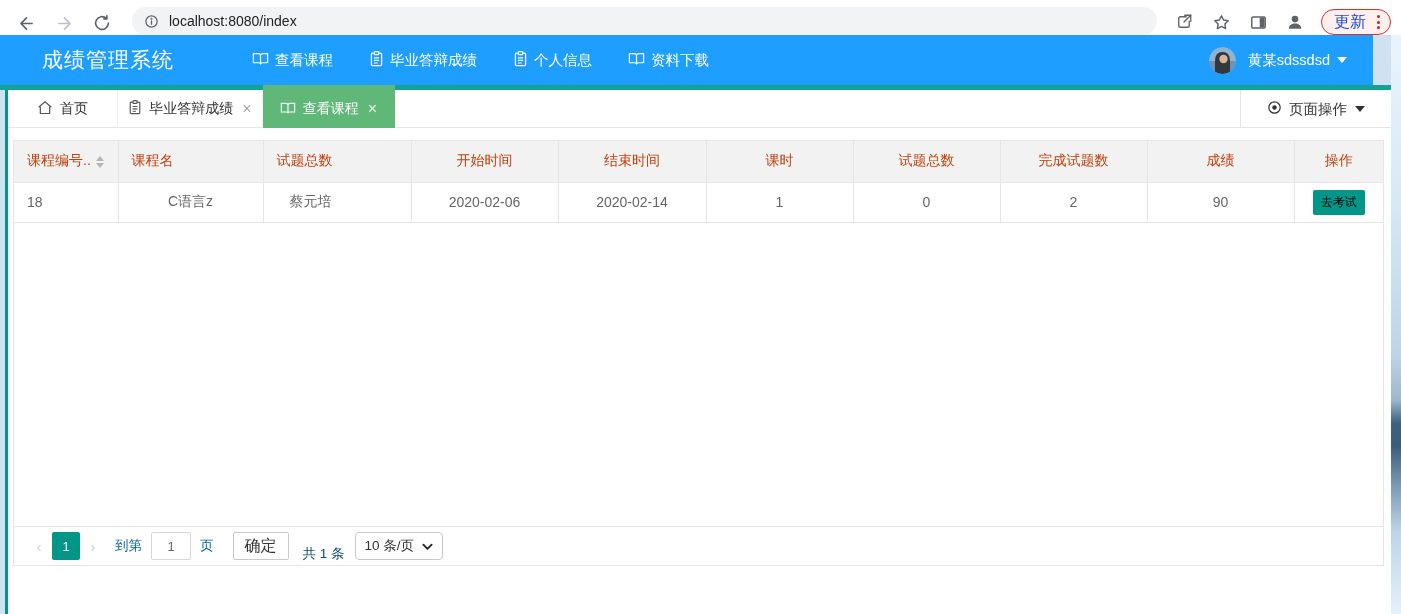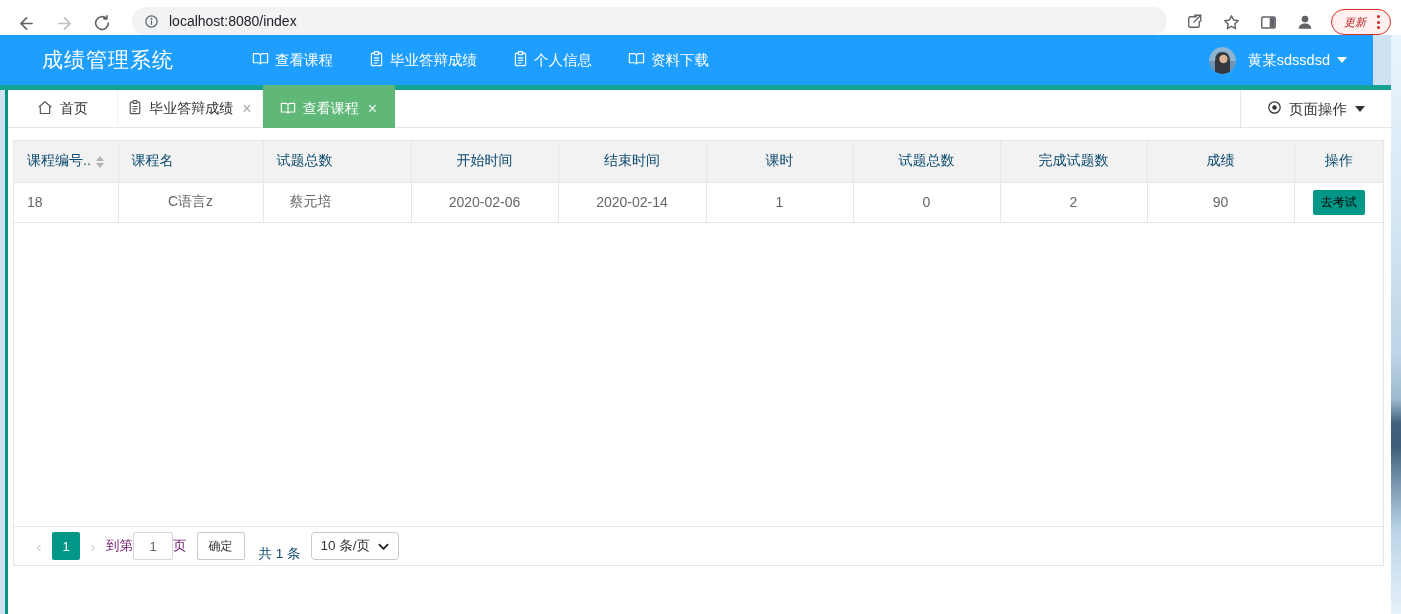--- a/index.html
+++ b/index.html
@@ -14,21 +14,21 @@
   .chrome .navbtn.disabled { color:#bdc1c6; }
   .omnibox { flex:1; height:28px; background:#f1f3f4; border-radius:14px; display:flex; align-items:center;
              padding:0 12px; margin:0 16px 0 4px; }
   .omnibox .info { color:#5f6368; display:flex; margin-right:10px; }
   .omnibox .url { font-size:14px; color:#202124; }
   .chrome-right { display:flex; align-items:center; flex:none; }
   .chrome-right .icn { width:22px; height:22px; display:flex; align-items:center; justify-content:center;
                        color:#5f6368; margin-right:15px; cursor:pointer; }
   .update-pill { display:flex; align-items:center; height:26px; border:1.5px solid #d93025; border-radius:14px;
                  background:#fdf0ee; padding:0 6px 0 12px; cursor:pointer; }
-  .update-pill .txt { color:#b91c1c; font-size:11px; margin-right:7px;font-style:italic; }
+  .update-pill .txt { color:#1d4ed8; font-size:16px; margin-right:7px; }
   .kebab { display:flex; flex-direction:column; gap:2.5px; padding:2px 4px; }
   .kebab i { width:3px; height:3px; border-radius:50%; background:#c5221f; }
 
   
   .app { position:absolute; top:35px; left:0; right:0; bottom:0; background:#cfe2f2; }
   .bg-line { position:absolute; left:5px; top:55px; bottom:0; width:3px; background:#009688; }
   .right-strip { position:absolute; right:0; top:0; bottom:0; width:10px;
       background:linear-gradient(to bottom,#eaf4fc 0%,#d8e9f6 28%,#bdd5e7 55%,#9db8cc 63%,#40617d 67%,
                                  #3d5d79 71%,#7e9bb3 78%,#bdd6e9 86%,#e6f1fa 100%); }
 
@@ -65,43 +65,43 @@
   .caret-dk { width:0; height:0; border-left:5px solid transparent; border-right:5px solid transparent;
               border-top:6px solid #333; margin-left:8px; }
 
   
   .main { position:absolute; top:93px; left:8px; right:10px; bottom:0; background:#fff; }
   .panel { margin:12px 7px 0 5px; height:426px; border:1px solid #e6e6e6; display:flex; flex-direction:column; }
   table.grid { border-collapse:collapse; table-layout:fixed; width:100%; }
   .grid th, .grid td { border-right:1px solid #e6e6e6; border-bottom:1px solid #e6e6e6; font-weight:normal;
                        font-size:14px; overflow:hidden; white-space:nowrap; }
   .grid th:last-child, .grid td:last-child { border-right:none; }
-  .grid th { background:#f2f2f2; color:#0c4a6e; height:41px; text-align:center; }
+  .grid th { background:#f2f2f2; color:#c2410c; height:41px; text-align:center; }
   .grid td { color:#666; height:40px; text-align:center; background:#fff; }
   .grid th.al, .grid td.al { text-align:left; padding-left:13px; }
   .grid td.pl { text-align:left; padding-left:26px; }
   .sort { display:inline-flex; flex-direction:column; vertical-align:middle; margin-left:5px; }
   .sort i { width:0; height:0; border-left:4px solid transparent; border-right:4px solid transparent; display:block; }
   .sort .up { border-bottom:5px solid #b5b5b5; margin-bottom:2px; }
   .sort .dn { border-top:5px solid #b5b5b5; }
   .btn-exam { background:#009688; color:#000000; border:none; border-radius:2px; font-size:12px;
               padding:4px 8px; cursor:pointer; font-family:inherit; }
   .filler { flex:1; background:#fff; }
 
   
   .pager { height:39px; border-top:1px solid #e6e6e6; display:flex; align-items:center; padding-left:12px;
            font-size:13.5px; color:#666; background:#fff; }
   .pg-arrow { color:#ccc; font-size:15px; width:26px; text-align:center; cursor:pointer; }
   .pg-num { width:28px; height:28px; background:#009688; color:#fff; border-radius:2px; display:flex;
             align-items:center; justify-content:center; font-size:13px; cursor:pointer; }
-  .pg-label { color:#701a75; margin:0 0; }
+  .pg-label { color:#0369a1; margin:0 9px; }
   .pg-input { width:40px; height:28px; border:1px solid #d7d7d7; border-radius:2px; text-align:center;
               font-size:13px; color:#666; font-family:inherit; }
   .pg-confirm { height:28px; margin:12px 10px; padding:0 11px; border:1px solid #c9c9c9; background:#fff;
-                border-radius:2px; font-size:12px; color:#333; cursor:pointer; font-family:Liberation Sans, sans-serif; }
+                border-radius:2px; font-size:16px; color:#333; cursor:pointer; font-family:Liberation Sans, sans-serif; }
   .pg-total { color:#0c4a6e; margin:16px 10px 0 4px; }
   .pg-select { height:28px; border:1px solid #c9c9c9; border-radius:4px; display:flex; align-items:center;
                padding:0 9px; color:#333; cursor:pointer; }
   .pg-select svg { margin-left:8px; }
 </style>
 </head>
 <body>
 
 <div class="screen">
 

